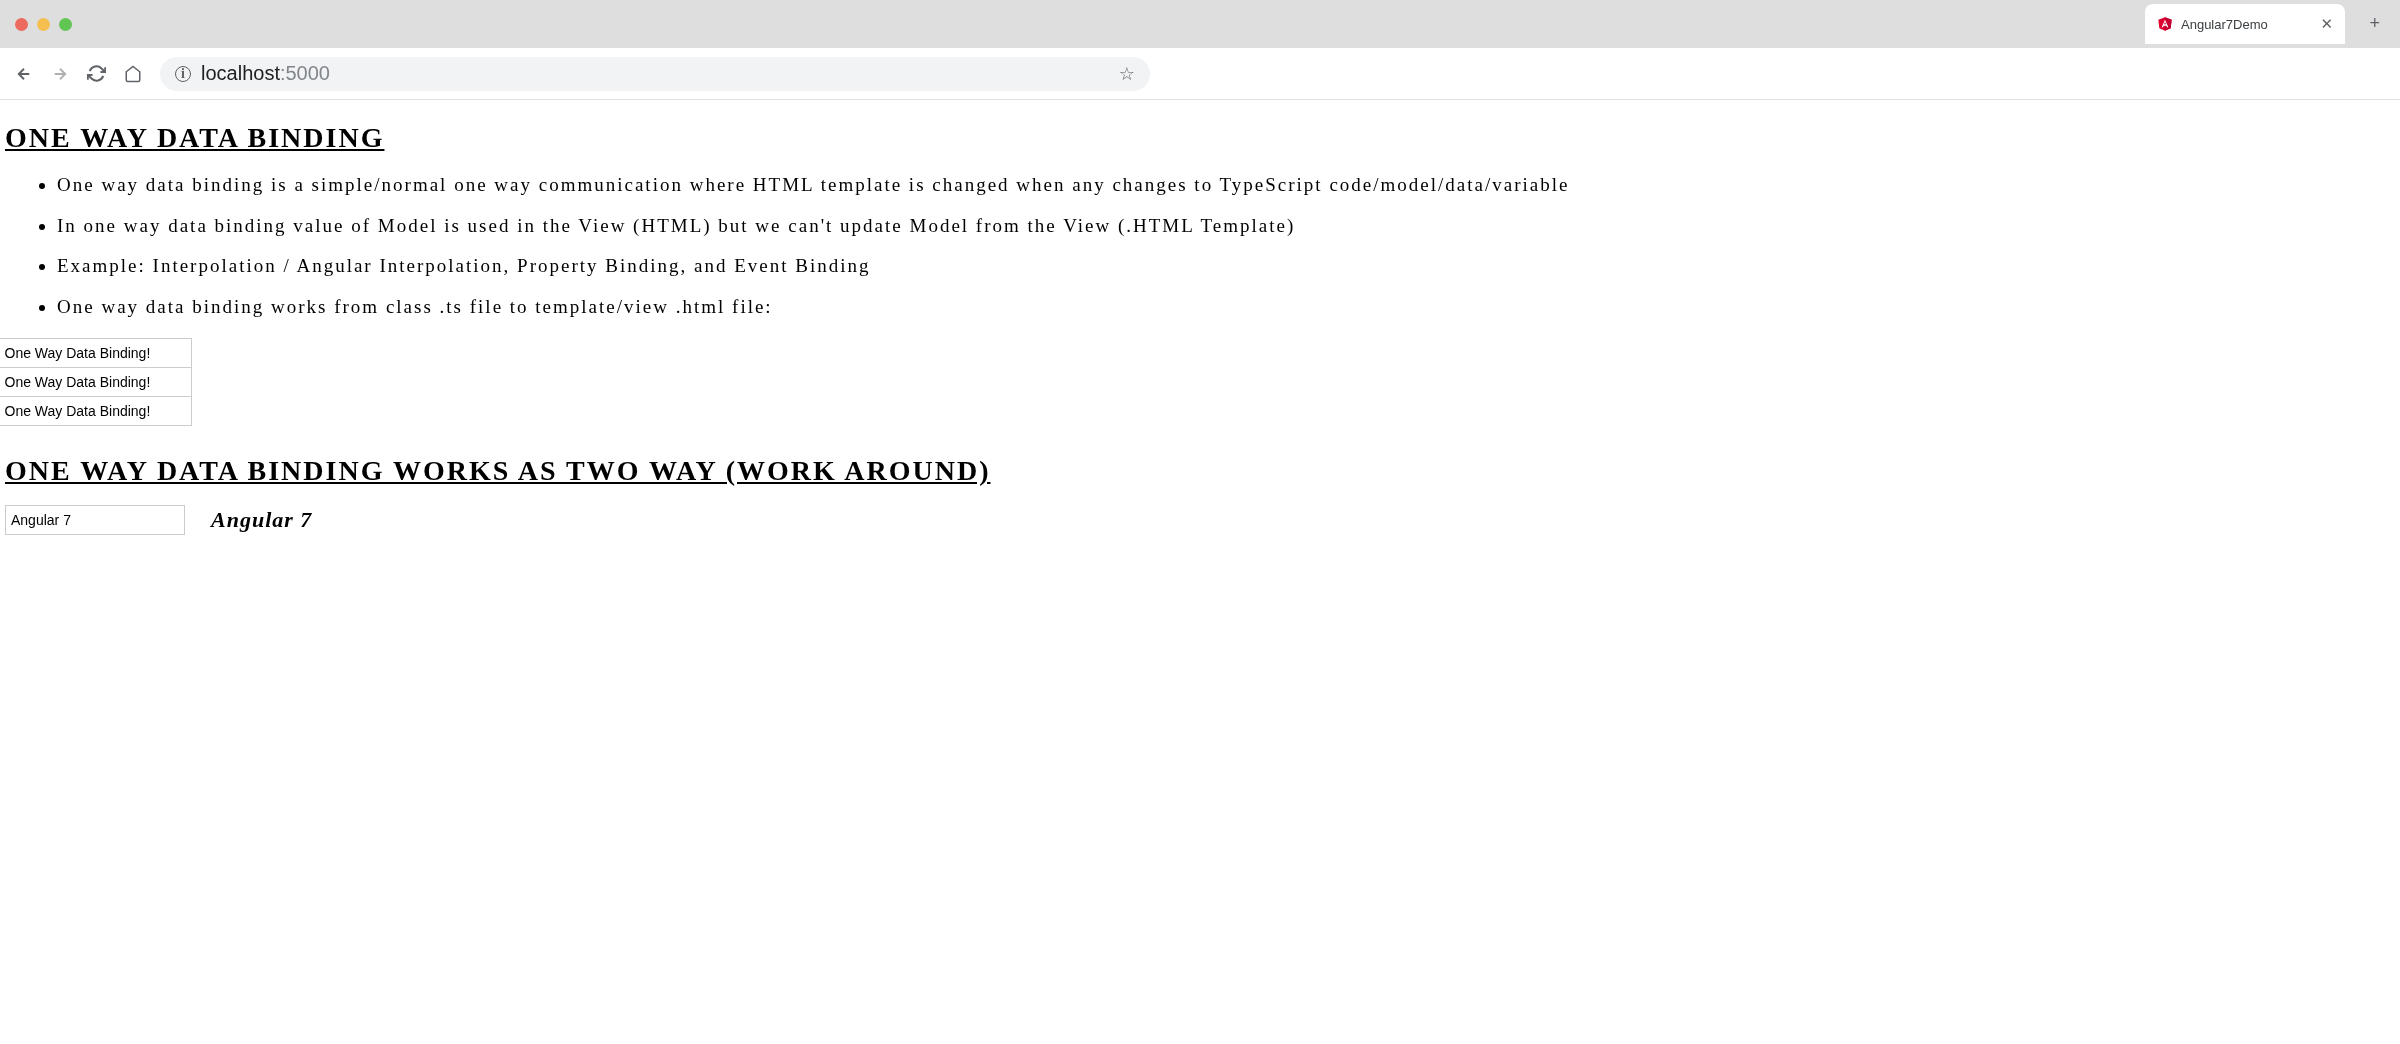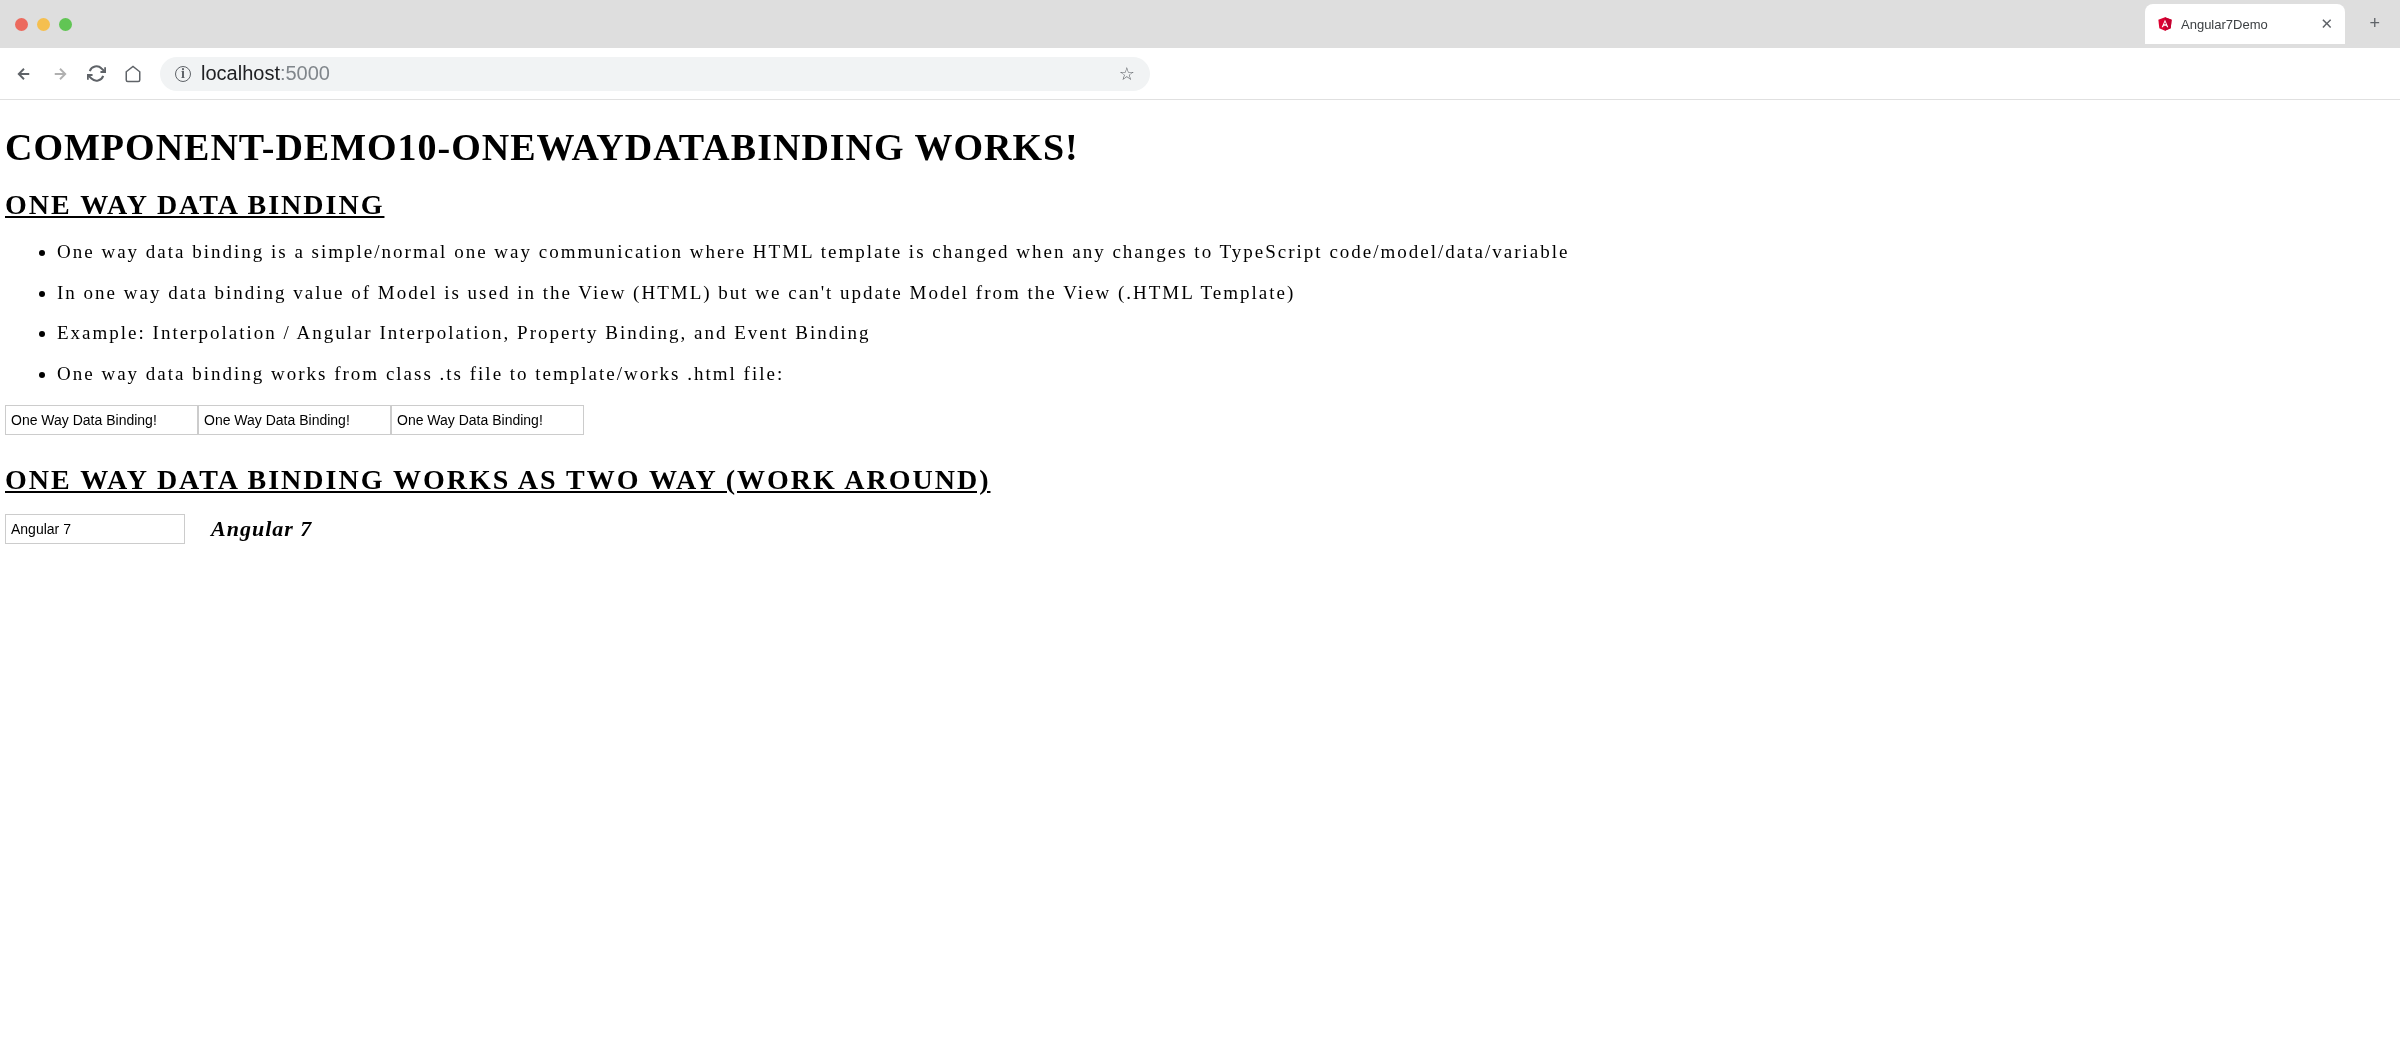--- a/index.html
+++ b/index.html
@@ -152,20 +152,21 @@
     }
     .bullet-list li {
       font-size: 19px;
       letter-spacing: 2px;
       line-height: 1.4;
       margin-bottom: 14px;
       color: #000;
     }
     .input-stack {
       display: flex;
+      flex-direction: column;
       width: 180px;
       margin-left: 0;
       margin-bottom: 30px;
       align-items: center;
     }
     .input-stack input {
       border: 1px solid #ccc;
       padding: 6px 5px;
       font-size: 14px;
       font-family: Arial, sans-serif;
@@ -239,29 +240,28 @@
       </svg>
   </span>
   <div class="address-bar">
     <span class="info-icon">i</span>
     <span class="url"><span>localhost</span><span class="port">:5000</span></span>
     <span class="star-icon">☆</span>
   </div>
 </div>
 
 <div class="page-content">
-  <h1 class="main-title">COMPONENT-DEMO10-ONEWAYDATABINDING WORKS!</h1>
 
   <h2 class="section-title">ONE WAY DATA BINDING</h2>
 
   <ul class="bullet-list">
     <li>One way data binding is a simple/normal one way communication where HTML template is changed when any changes to TypeScript code/model/data/variable</li>
     <li>In one way data binding value of Model is used in the View (HTML) but we can't update Model from the View (.HTML Template)</li>
     <li>Example: Interpolation / Angular Interpolation, Property Binding, and Event Binding</li>
-    <li>One way data binding works from class .ts file to template/works .html file:</li>
+    <li>One way data binding works from class .ts file to template/view .html file:</li>
   </ul>
 
   <div class="input-stack">
     <input type="text" value="One Way Data Binding!" style="">
     <input type="text" value="One Way Data Binding!" style="">
     <input type="text" value="One Way Data Binding!" style="">
   </div>
 
   <h2 class="section-title">ONE WAY DATA BINDING WORKS AS TWO WAY (WORK AROUND)</h2>
 

